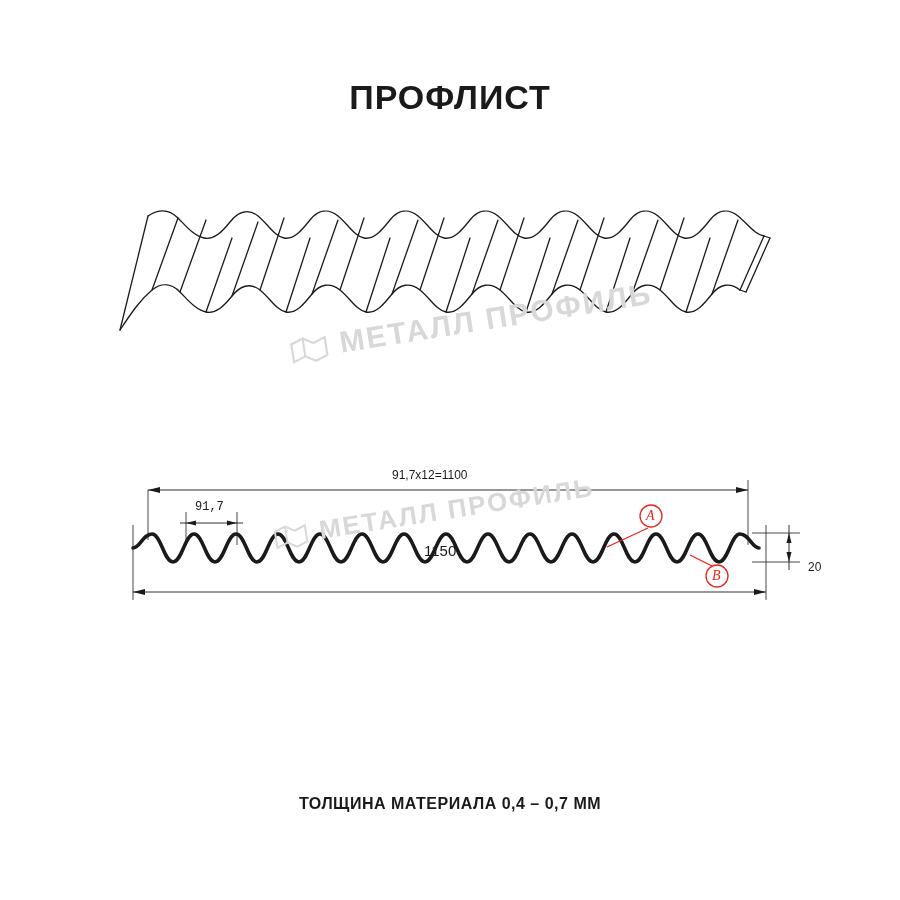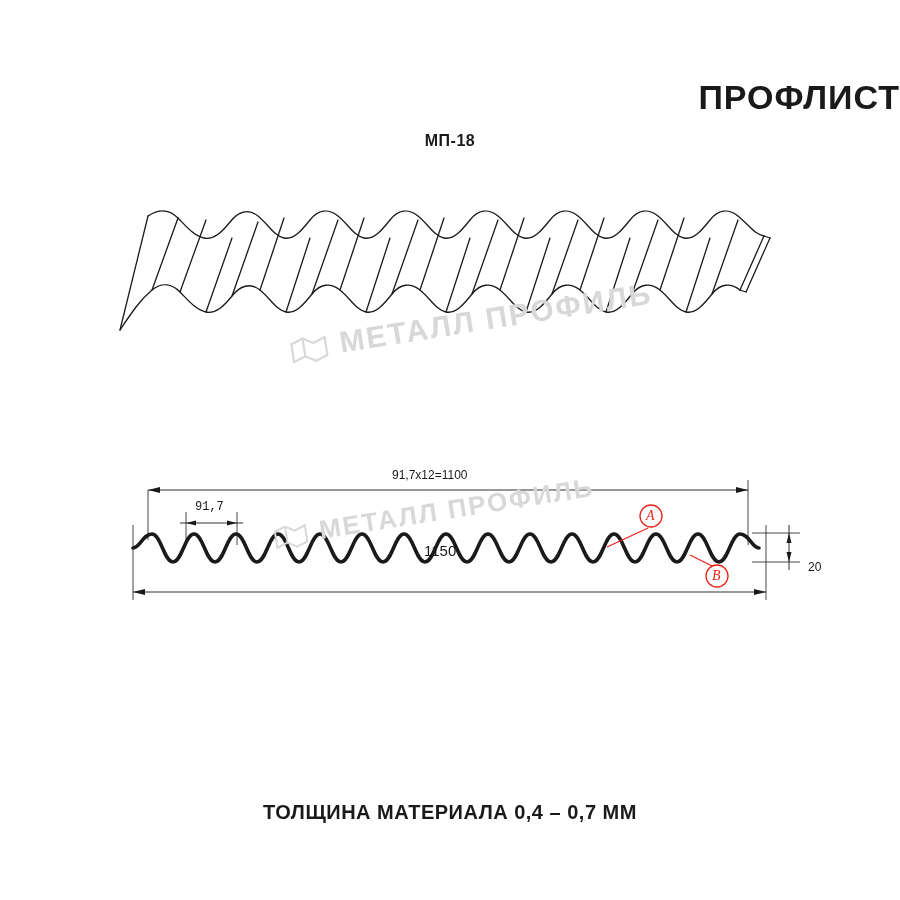--- a/index.html
+++ b/index.html
@@ -19,21 +19,21 @@
     position: absolute;
     inset: 0;
     width: 900px;
     height: 900px;
   }
   .title {
     position: absolute;
     top: 78px;
     left: 0;
     width: 900px;
-    text-align: right;
+    text-align: center;
     font-size: 34px;
     font-weight: bold;
     letter-spacing: 1px;
     color: #1a1a1a;
   }
   .subtitle {
     position: absolute;
     top: 132px;
     left: 0;
     width: 900px;
@@ -42,25 +42,24 @@
     font-weight: bold;
     letter-spacing: 0.5px;
     color: #1a1a1a;
   }
   .footnote {
     position: absolute;
     top: 795px;
     left: 0;
     width: 900px;
     text-align: center;
-    font-size: 20px;
+    font-size: 16px;
     font-weight: bold;
     letter-spacing: 0.5px;
     color: #1a1a1a;
-    margin-top: 6px;
   }
   .svg-layer {
     position: absolute;
     top: 0;
     left: 0;
   }
   .wm {
     position: absolute;
     font-family: "Liberation Sans", sans-serif;
     font-weight: bold;
@@ -99,21 +98,20 @@
     font-family: "Liberation Serif", serif;
     font-style: italic;
   }
 </style>
 </head>
 <body>
 
 <div class="sheet">
 
   <div class="title">ПРОФЛИСТ</div>
-  <div class="subtitle">МП-18</div>
 
   <svg class="svg-layer" width="900" height="900" viewBox="0 0 900 900">
     <g fill="none" stroke="#1a1a1a" stroke-width="1.3" stroke-linejoin="round" stroke-linecap="round">
 
       <path d="M120,330
                C132,312 140,300 152,290
                C162,282 172,284 180,292
                C188,300 196,310 206,312
                C216,314 224,306 232,296
                C240,286 250,282 260,290

